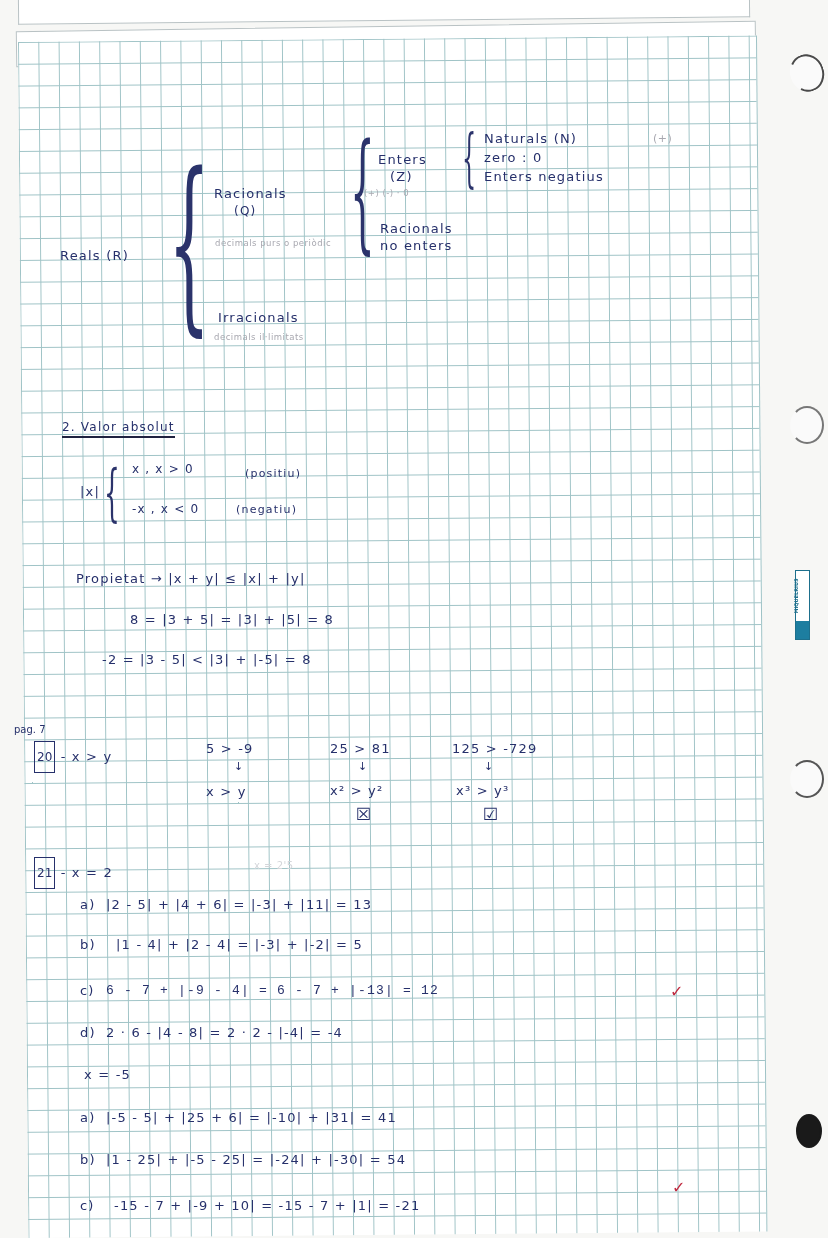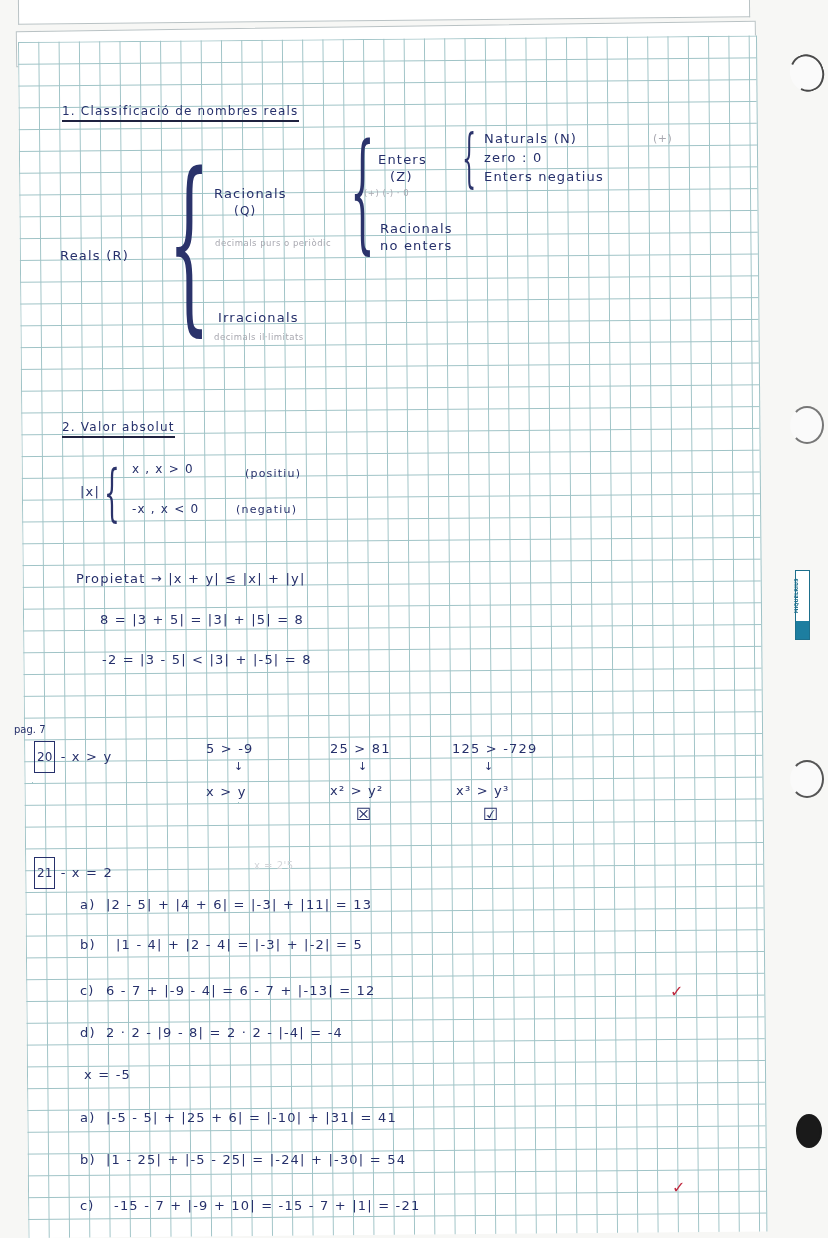--- a/index.html
+++ b/index.html
@@ -71,21 +71,20 @@
 <div class="hole" style="left:790px; top:760px; border-color:#555; border-left-color:transparent;"></div>
 <div class="hole" style="left:796px; top:1114px; width:22px; height:30px; background:#1a1a1a; border-color:#1a1a1a;"></div>
 
 <div class="brand">
   <span class="brand-text">MIQUELRIUS</span>
   <div class="brand-bottom"></div>
 </div>
 
 <div class="content">
 
-  <span class="t underline" style="left:62px; top:104px; font-size:12px;">1. Classificació de nombres reals</span>
 
   <span class="t" style="left:60px; top:248px; font-size:13px;">Reals (R)</span>
   <span class="brace" style="left:168px; top:148px; font-size:190px; transform:scaleX(0.35); transform-origin:left top;">{</span>
 
   <span class="t" style="left:214px; top:186px;">Racionals</span>
   <span class="t" style="left:234px; top:204px; font-size:12px;">(Q)</span>
   <span class="t pencil" style="left:215px; top:226px;margin-top:12px;">decimals purs o periòdic</span>
 
   <span class="t" style="left:218px; top:310px;">Irracionals</span>
   <span class="t pencil" style="left:214px; top:332px;">decimals il·limitats</span>
@@ -105,21 +104,21 @@
 
   <span class="t underline" style="left:62px; top:420px; font-size:12px;">2. Valor absolut</span>
   <span class="t" style="left:80px; top:484px;">|x|</span>
   <span class="brace" style="left:104px; top:462px; font-size:62px; transform:scaleX(0.4); transform-origin:left top;">{</span>
   <span class="t" style="left:132px; top:462px; font-size:12px;">x , x &gt; 0</span>
   <span class="t" style="left:236px; top:467px; font-size:11px;margin-left:9px;">(positiu)</span>
   <span class="t" style="left:132px; top:502px; font-size:12px;">-x , x &lt; 0</span>
   <span class="t" style="left:236px; top:503px; font-size:11px;">(negatiu)</span>
 
   <span class="t" style="left:76px; top:571px;">Propietat →  |x + y|  ≤  |x| + |y|</span>
-  <span class="t" style="left:100px; top:612px;">8 = |3 + 5|  =  |3| + |5|  = 8</span>
+  <span class="t" style="left:130px; top:612px;">8 = |3 + 5|  =  |3| + |5|  = 8</span>
   <span class="t" style="left:102px; top:652px;">-2 = |3 - 5|  &lt;  |3| + |-5| = 8</span>
 
   <span class="t" style="left:14px; top:724px; font-size:10px; letter-spacing:0;">pag. 7</span>
   <span class="t" style="left:34px; top:741px;">
     <span class="boxnum">20</span>
     <span>-   x &gt; y</span>
   </span>
 
   <span class="t" style="left:206px; top:741px;">5 &gt; -9</span>
   <span class="t" style="left:234px; top:760px; font-size:11px;">↓</span>
@@ -142,24 +141,24 @@
   <span class="t pencil" style="left:254px; top:860px; color:#d4d6da; font-size:10px;">x = 2'5</span>
 
   <div>
     <span class="t" style="left:80px; top:897px;">a)</span>
     <span class="t" style="left:106px; top:897px;">|2 - 5| + |4 + 6|  =  |-3| + |11|  =  13</span>
 
     <span class="t" style="left:80px; top:937px;">b)</span>
     <span class="t" style="left:106px; top:937px;margin-left:10px;">|1 - 4| + |2 - 4|  =  |-3| + |-2|  =  5</span>
 
     <span class="t" style="left:80px; top:983px;">c)</span>
-    <span class="t" style="left:106px; top:983px;">6 - 7 + |-9 - 4|  =  6 - 7 + |-13|  =  12</span>
+    <span class="t" style="left:106px; top:983px;font-family:Liberation Mono, monospace;">6 - 7 + |-9 - 4|  =  6 - 7 + |-13|  =  12</span>
 
     <span class="t" style="left:80px; top:1025px;">d)</span>
-    <span class="t" style="left:106px; top:1025px;">2 · 2 - |9 - 8|  =  2 · 2 - |-4|  =  -4</span>
+    <span class="t" style="left:106px; top:1025px;">2 · 6 - |4 - 8|  =  2 · 2 - |-4|  =  -4</span>
   </div>
 
   <span class="redcheck" style="left:670px; top:982px;">✓</span>
 
   <span class="t" style="left:84px; top:1067px;">x = -5</span>
 
   <div>
     <span class="t" style="left:80px; top:1110px;">a)</span>
     <span class="t" style="left:106px; top:1110px;">|-5 - 5| + |25 + 6|  =  |-10| + |31|  =  41</span>
 

